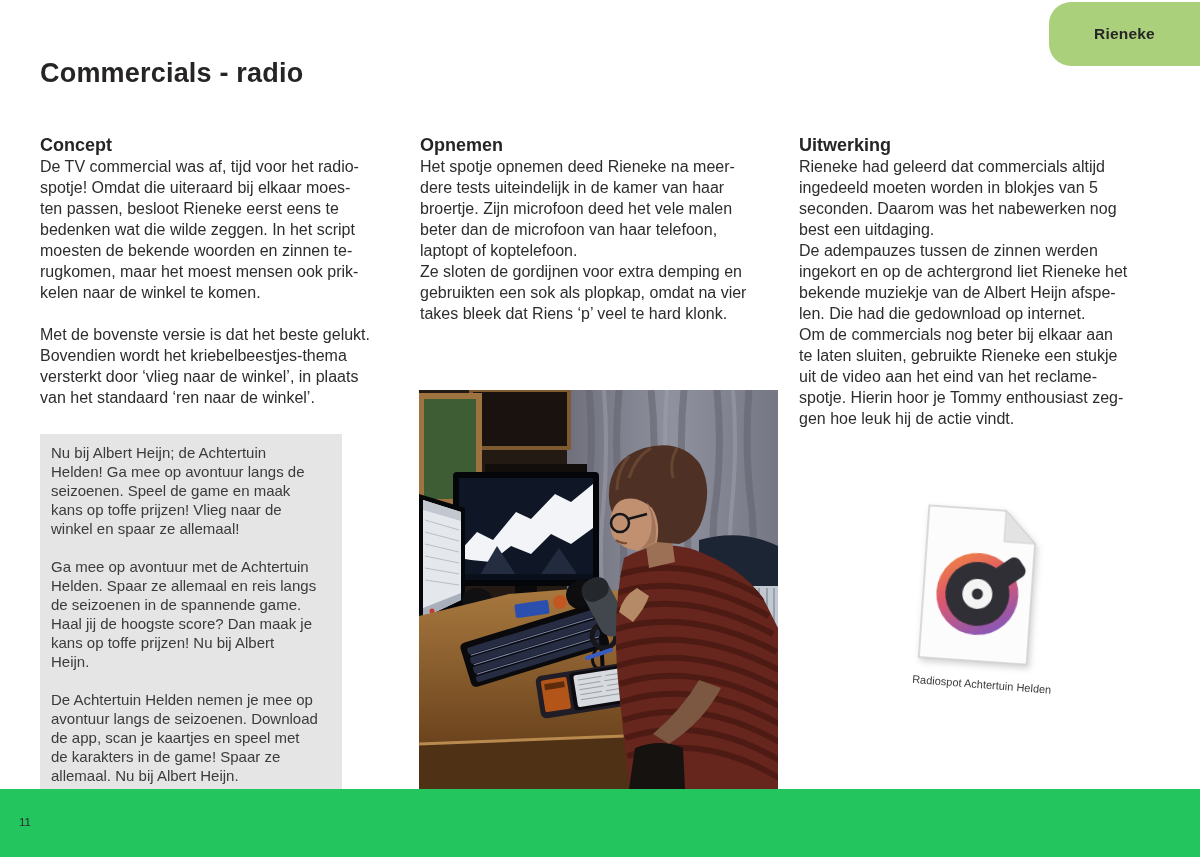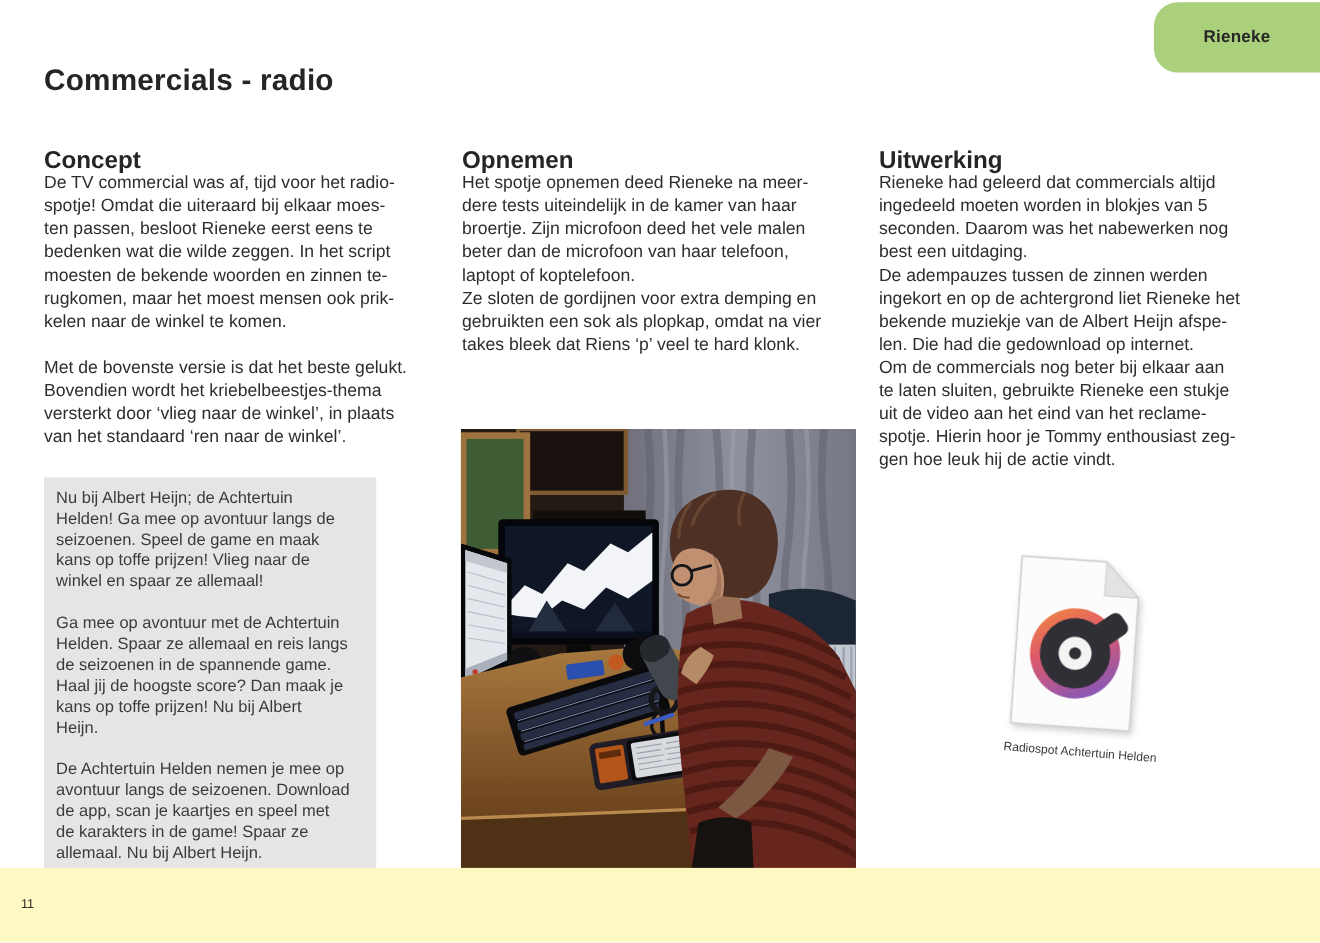--- a/index.html
+++ b/index.html
@@ -15,21 +15,21 @@
     font-size:15.5px;font-weight:bold;color:#262626;letter-spacing:.2px;
   }
   .page-title{
     position:absolute;left:40px;top:58px;margin:0;
     font-size:27px;font-weight:bold;color:#262425;letter-spacing:.2px;
   }
   .col{position:absolute;top:135px;font-size:16px;line-height:21px;}
   .col-1{left:40px;width:362px;}
   .col-2{left:420px;width:360px;}
   .col-3{left:799px;width:380px;}
-  .col h2{margin:0;font-size:22px;line-height:21px;font-weight:bold;color:#262425;}
+  .col h2{margin:0;font-size:18px;line-height:21px;font-weight:bold;color:#262425;}
   .col p{margin:0;white-space:pre-line;}
   .col p.gap{margin-top:21px;}
   
   .script-box{
     margin-top:26px;width:302px;box-sizing:border-box;
     background:#e5e5e5;padding:9px 10px 12px 11px;
     font-size:15px;line-height:19px;color:#3b3b3b;
   }
   .script-box p{margin:0;white-space:pre-line;}
   .script-box p + p{margin-top:19px;}
@@ -41,21 +41,21 @@
     position:absolute;left:921px;top:506px;width:114px;height:158px;
     transform:rotate(4deg);
     filter:drop-shadow(2px 3px 3px rgba(0,0,0,0.18));
   }
   .file-caption{
     position:absolute;left:902px;top:672px;width:160px;
     transform:rotate(4.5deg);transform-origin:left center;
     font-size:11px;color:#3a3a3a;text-align:center;white-space:nowrap;
   }
   
-  .footer-bar{position:absolute;left:0;top:789px;width:1200px;height:68px;background:#fef9c3;}
+  .footer-bar{position:absolute;left:0;top:789px;width:1200px;height:68px;background:#22c55e;}
   .page-number{position:absolute;left:19px;top:27px;font-size:11.5px;color:#2e2c2d;}
 </style>
 </head>
 <body>
 
 <div class="page">
 
   <div class="name-tab">
     <span>Rieneke</span>
   </div>

